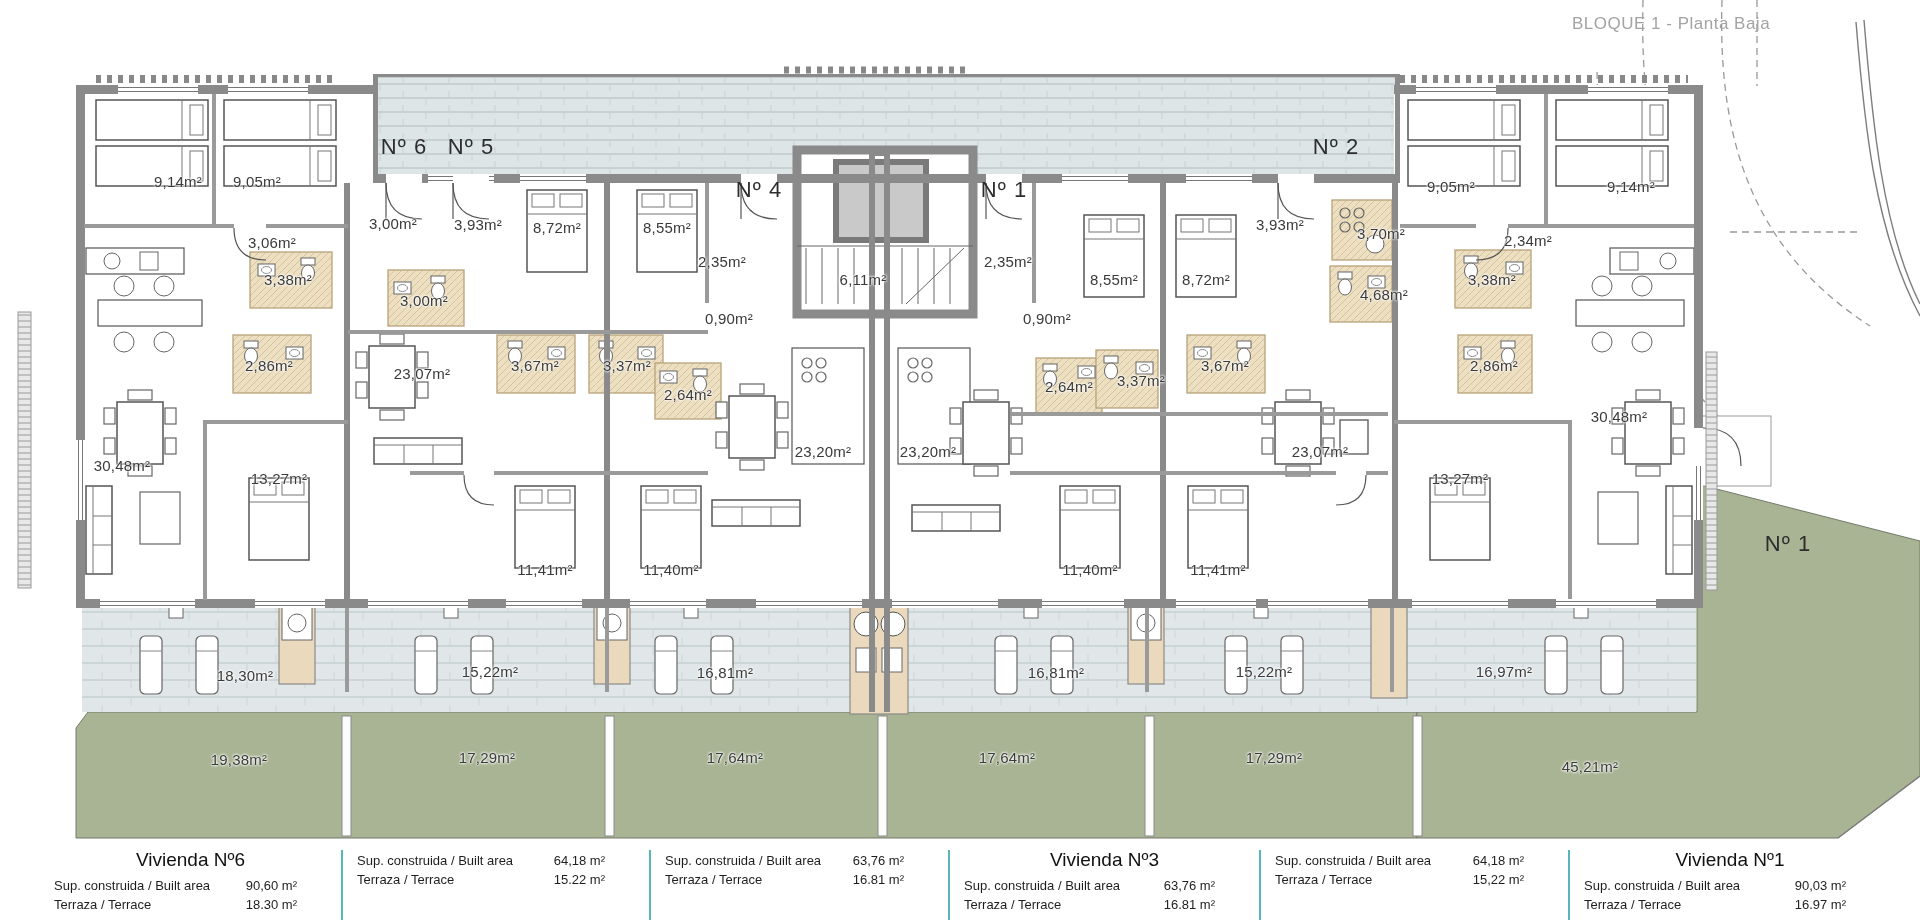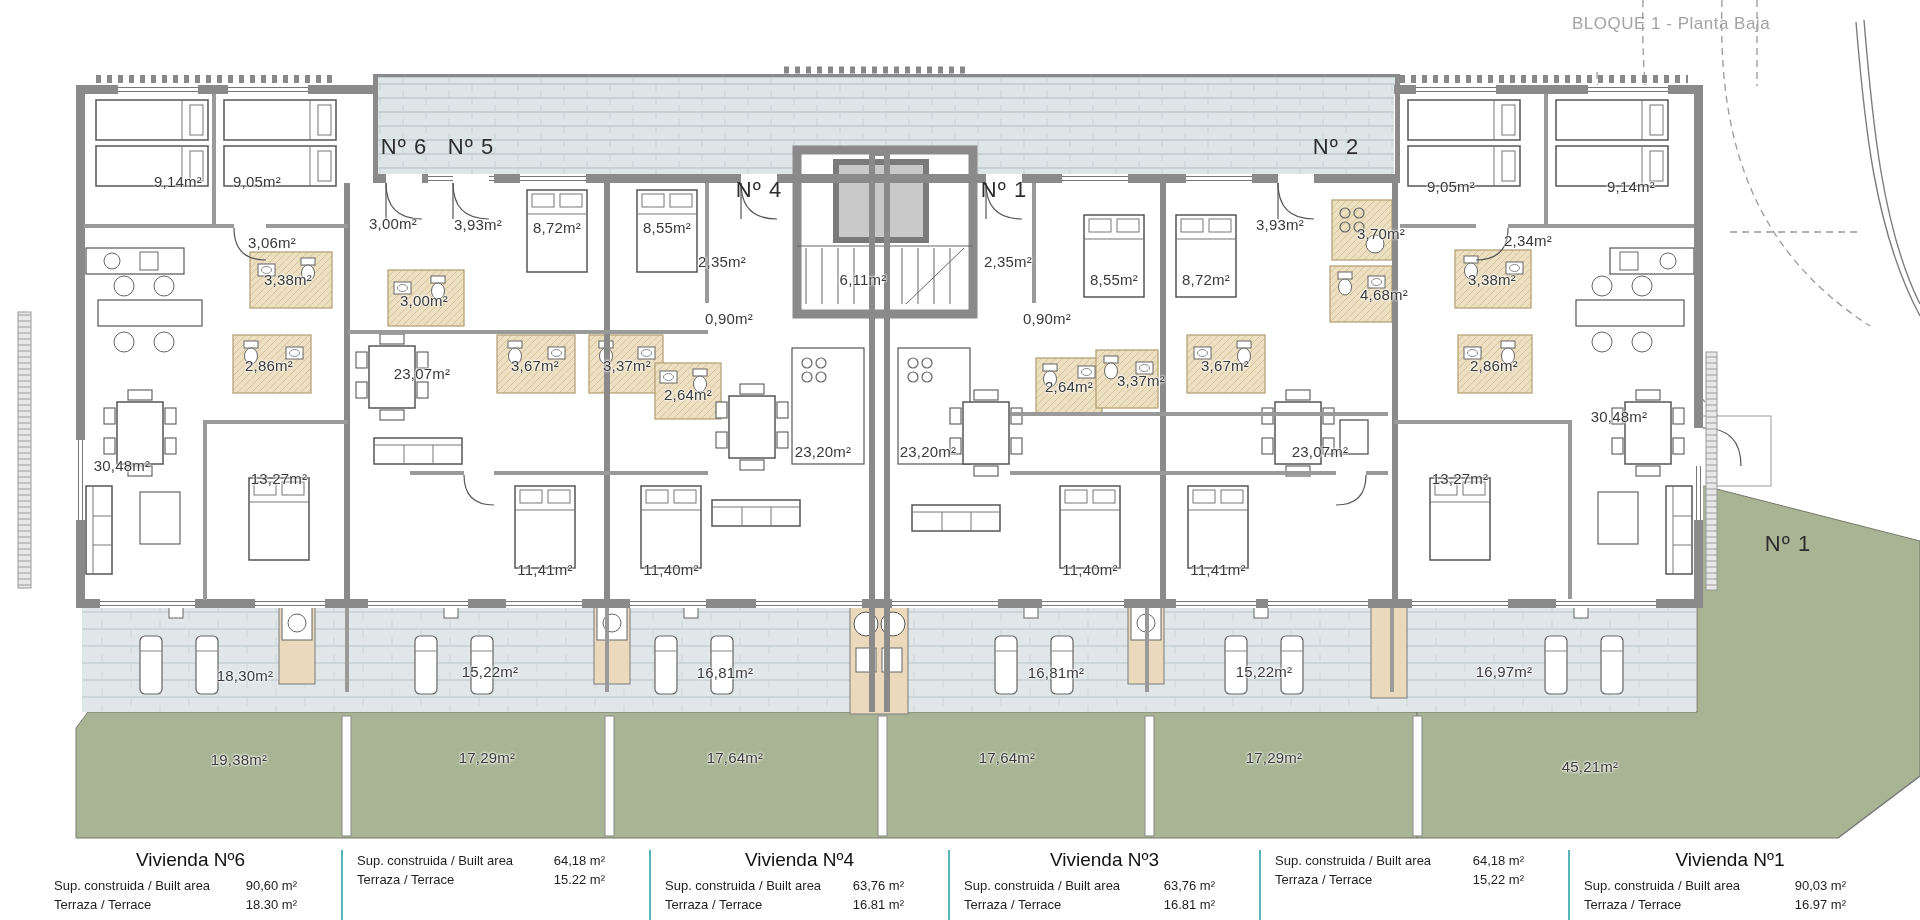--- a/index.html
+++ b/index.html
@@ -480,21 +480,20 @@
     <span class="tlabel">Sup. construida / Built area</span>
     <span class="tvalue">64,18 m²</span>
   </div>
   <div class="trow">
     <span class="tlabel">Terraza / Terrace</span>
     <span class="tvalue">15.22 m²</span>
   </div>
 </div>
 <div class="tsep" style="left:649px"></div>
 <div class="tcol" style="left:651px;width:297px">
-  <div class="tcol-title">Vivienda Nº4</div>
   <div class="trow">
     <span class="tlabel">Sup. construida / Built area</span>
     <span class="tvalue">63,76 m²</span>
   </div>
   <div class="trow">
     <span class="tlabel">Terraza / Terrace</span>
     <span class="tvalue">16.81 m²</span>
   </div>
 </div>
 <div class="tsep" style="left:948px"></div>

